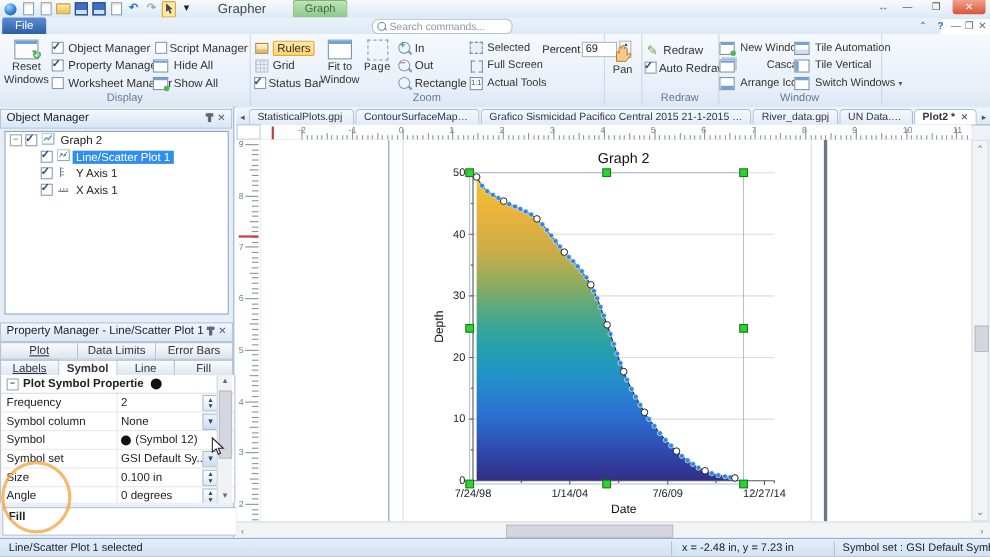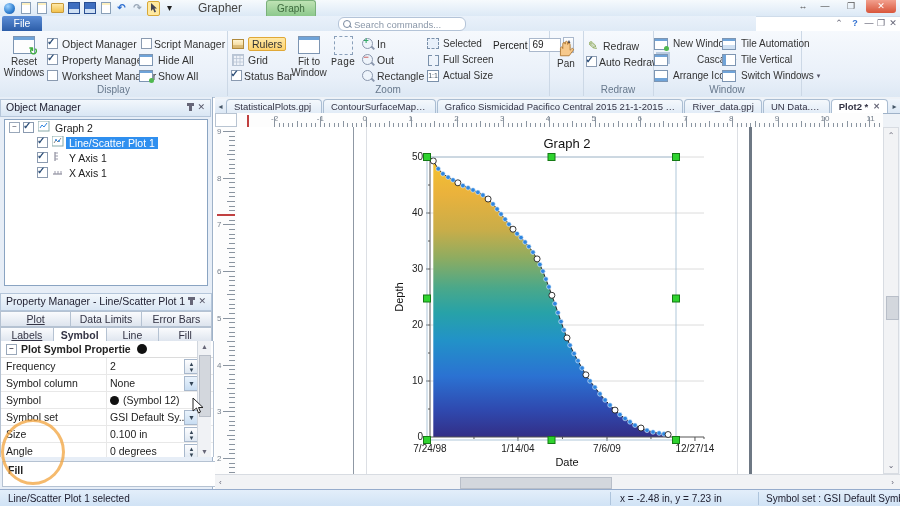--- a/index.html
+++ b/index.html
@@ -14,21 +14,21 @@
   .folder{width:11px;height:8px;background:linear-gradient(#ffe9a8,#f2c24e);border:1px solid #c89b3c;border-radius:1px;}
   .floppy{width:10px;height:10px;background:#3f6fc0;border:1px solid #2a4f92;box-shadow:inset 0 -4px 0 #cfe0f4;}
   .undo{color:#2f6fd0;font-weight:bold;}
   .redo{color:#9aa8b8;font-weight:bold;}
   .qcursor{width:14px;height:13px;background:#ffe9a0;border:1px solid #d8a838;border-radius:2px;display:flex;align-items:center;justify-content:center;}
   #app-title{position:absolute;left:198px;top:1px;font-size:12px;color:#444;}
   #ctx-chip{position:absolute;left:266px;top:0;width:48px;height:15px;background:linear-gradient(#bfe3b4,#8cc88c);border:1px solid #7ab07a;border-bottom:none;border-radius:3px 3px 0 0;color:#3e6b3e;font-size:10px;text-align:center;line-height:15px;}
   .wbtn{position:absolute;top:0;width:26px;height:13px;text-align:center;font-size:9px;color:#555;line-height:13px;}
   #tb-close{background:linear-gradient(#f2a08e,#d8553a);color:#fff;border-radius:0 0 3px 3px;width:30px;}
   
-  #tabrow{position:absolute;left:0;top:16px;width:756px;height:15px;background:linear-gradient(#e9f1fa,#dfeaf6);}
+  #tabrow{position:absolute;left:0;top:16px;width:855px;height:15px;background:linear-gradient(#e9f1fa,#dfeaf6);}
   #file-btn{position:absolute;left:2px;top:0;width:40px;height:15px;background:linear-gradient(#5b8dd6,#2c5da8);color:#fff;text-align:center;line-height:15px;font-size:10.5px;border-radius:2px 2px 0 0;}
   #mtabs{position:absolute;left:46px;top:0;height:15px;display:flex;}
   .mtab{padding:0 13px;line-height:15px;font-size:10.5px;color:#333;}
   .mtab.active{background:#f4f8fc;border:1px solid #b9c9dc;border-bottom:none;border-radius:2px 2px 0 0;line-height:14px;}
   #searchbox{position:absolute;left:338px;top:1px;width:118px;height:12px;background:#fff;border:1px solid #b4c4d8;border-radius:6px;display:flex;align-items:center;padding:0 4px;gap:3px;color:#8a97a8;font-size:9.5px;}
   .mag{width:6px;height:6px;border:1px solid #7a8aa0;border-radius:50%;position:relative;flex:none;}
   .mag::after{content:"";position:absolute;left:5px;top:5px;width:3px;height:1px;background:#7a8aa0;transform:rotate(45deg);}
   .rightctl{position:absolute;top:0;height:14px;font-size:9px;color:#667;line-height:14px;text-align:center;width:14px;}
   
   #ribbon{position:absolute;left:0;top:31px;width:900px;height:66px;background:linear-gradient(#f6f9fd,#e9f0f9 70%,#dde8f4);border-bottom:1px solid #b9c8da;}
@@ -281,21 +281,21 @@
           <div class="ritem" style="font-size: 10px;">
             <span class="micon">
               <span class="fsbr"></span>
             </span>
             <span>Full Screen</span>
           </div>
           <div class="ritem" style="font-size: 10px;">
             <span class="micon">
               <span class="asic">1:1</span>
             </span>
-            <span>Actual Size</span>
+            <span>Actual Tools</span>
           </div>
         </div>
       <div style="position:absolute;left:266px;top:6px;display:flex;align-items:center;gap:2px;">
         <span style="font-size:10px;">Percent</span>
         <span class="pctbox">69</span>
         <span class="spin">
             <span>▲</span>
             <span>▼</span>
           </span>
       </div>

